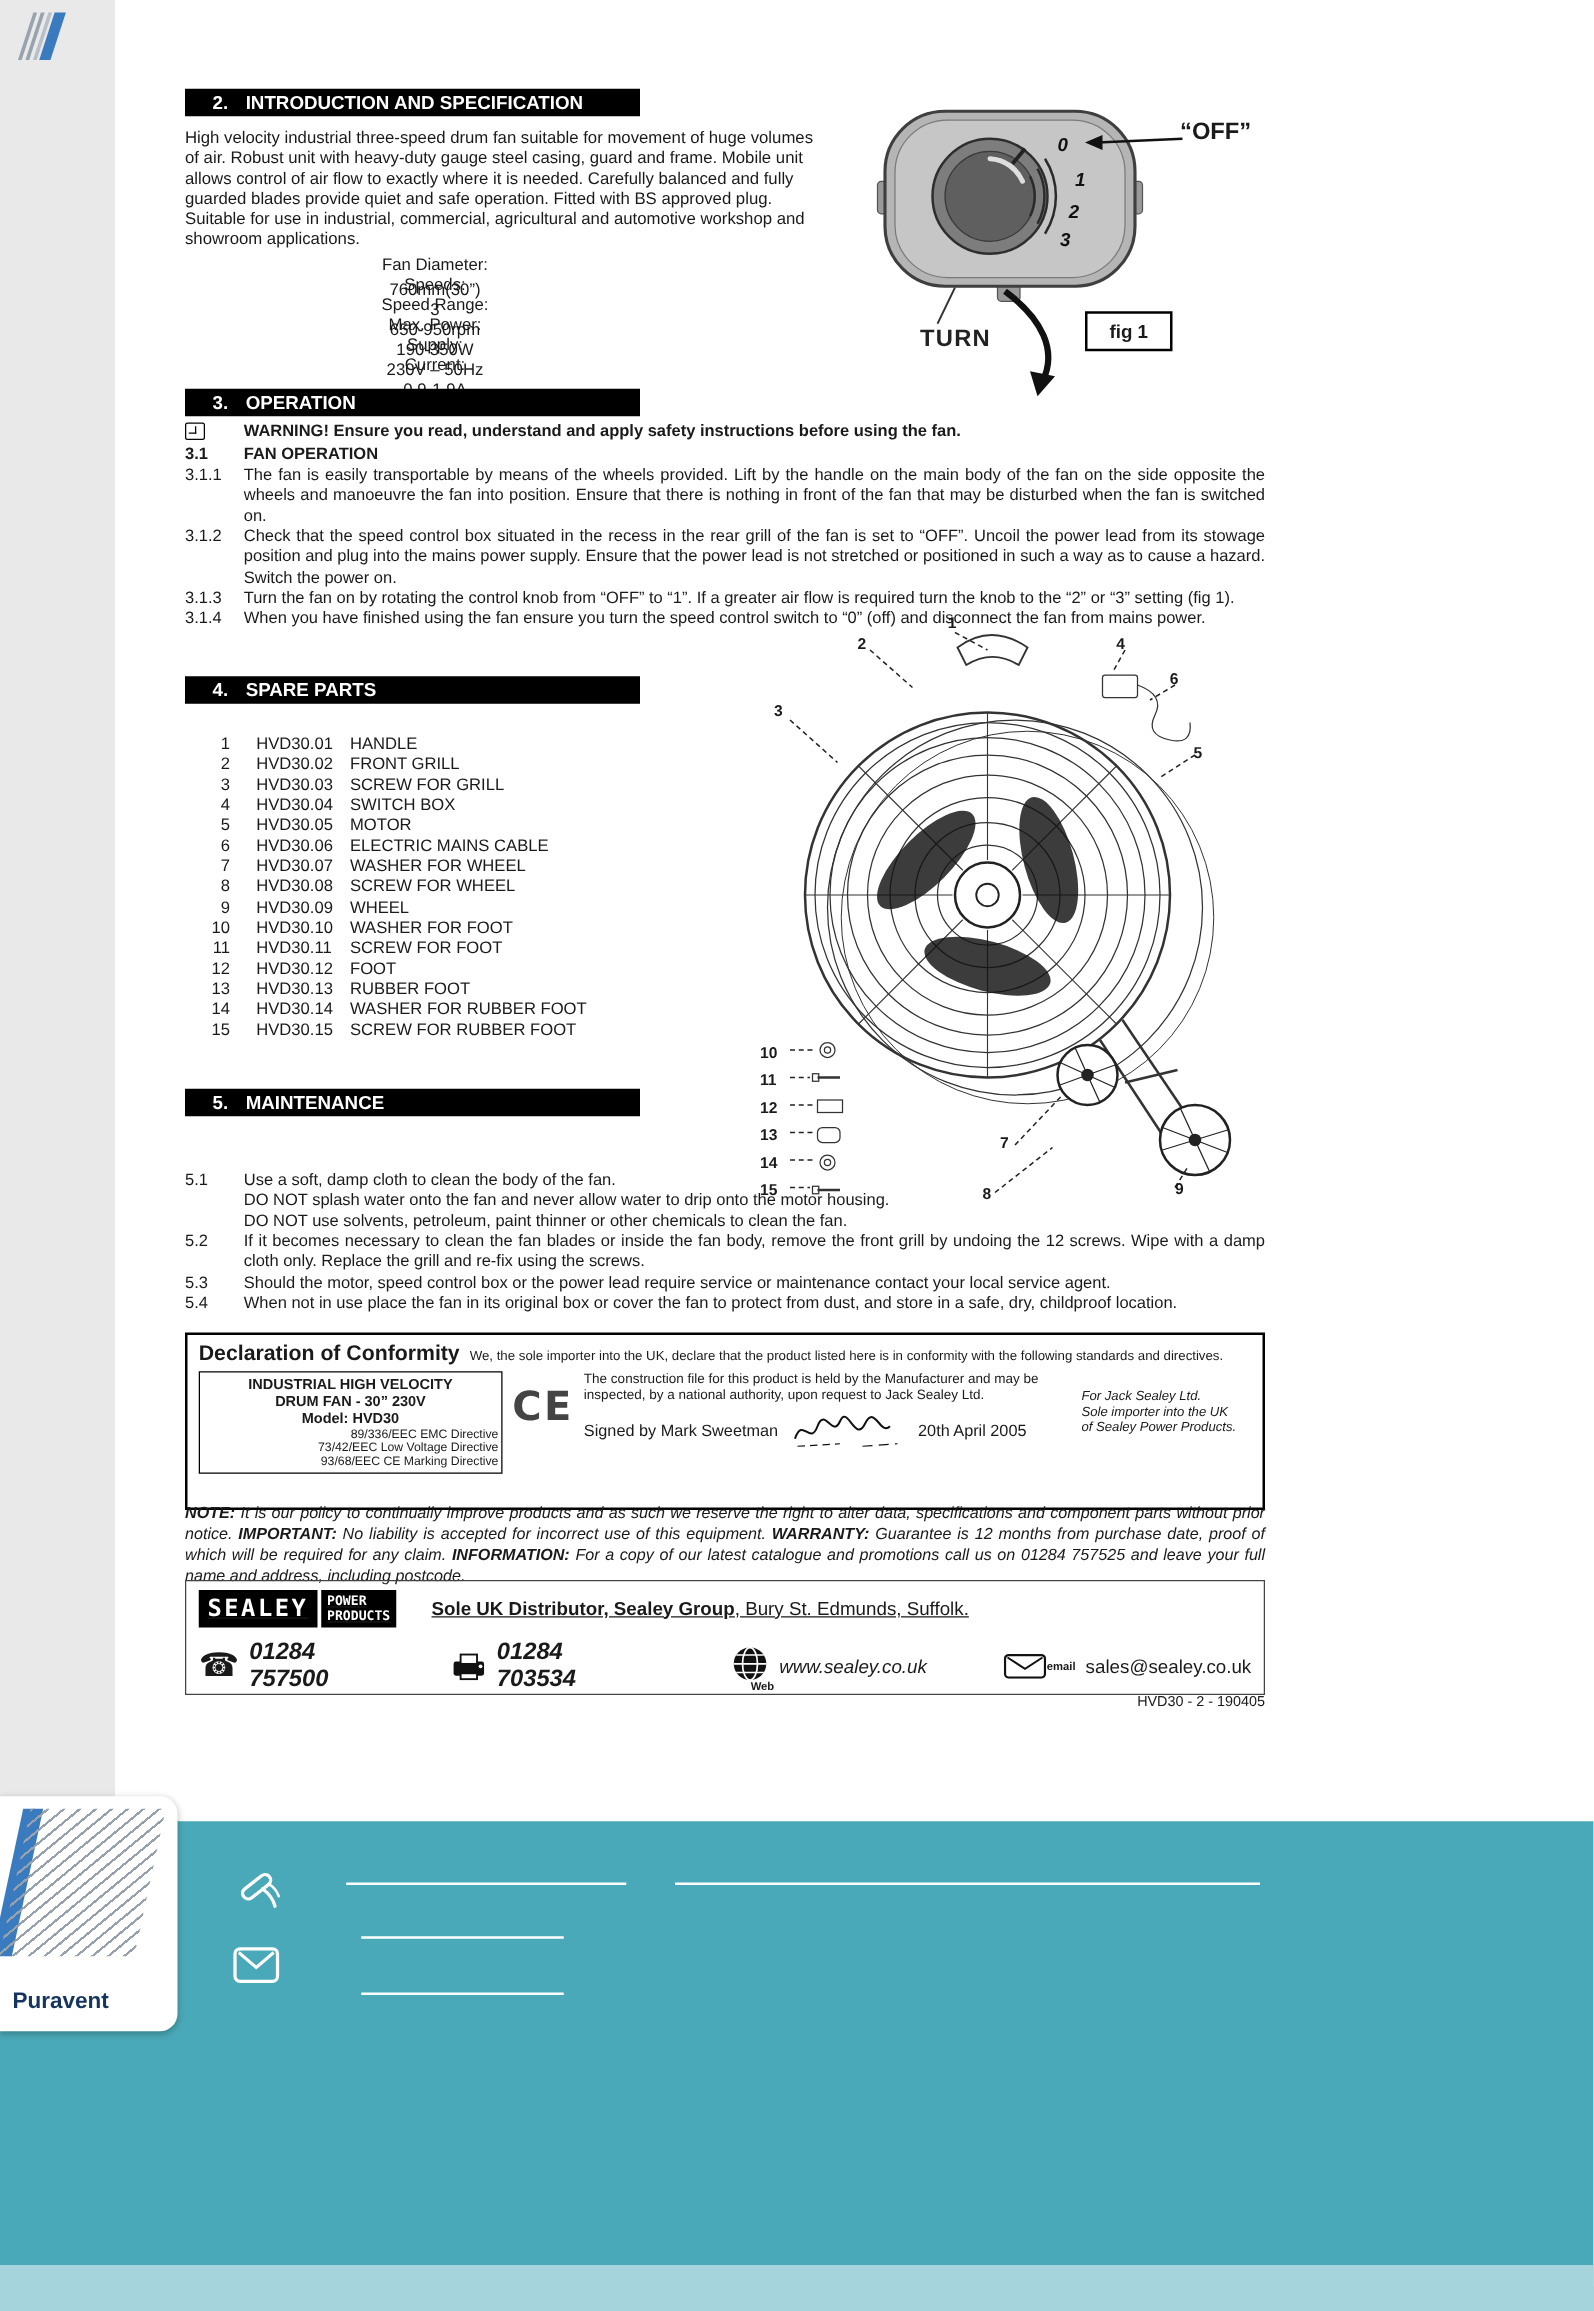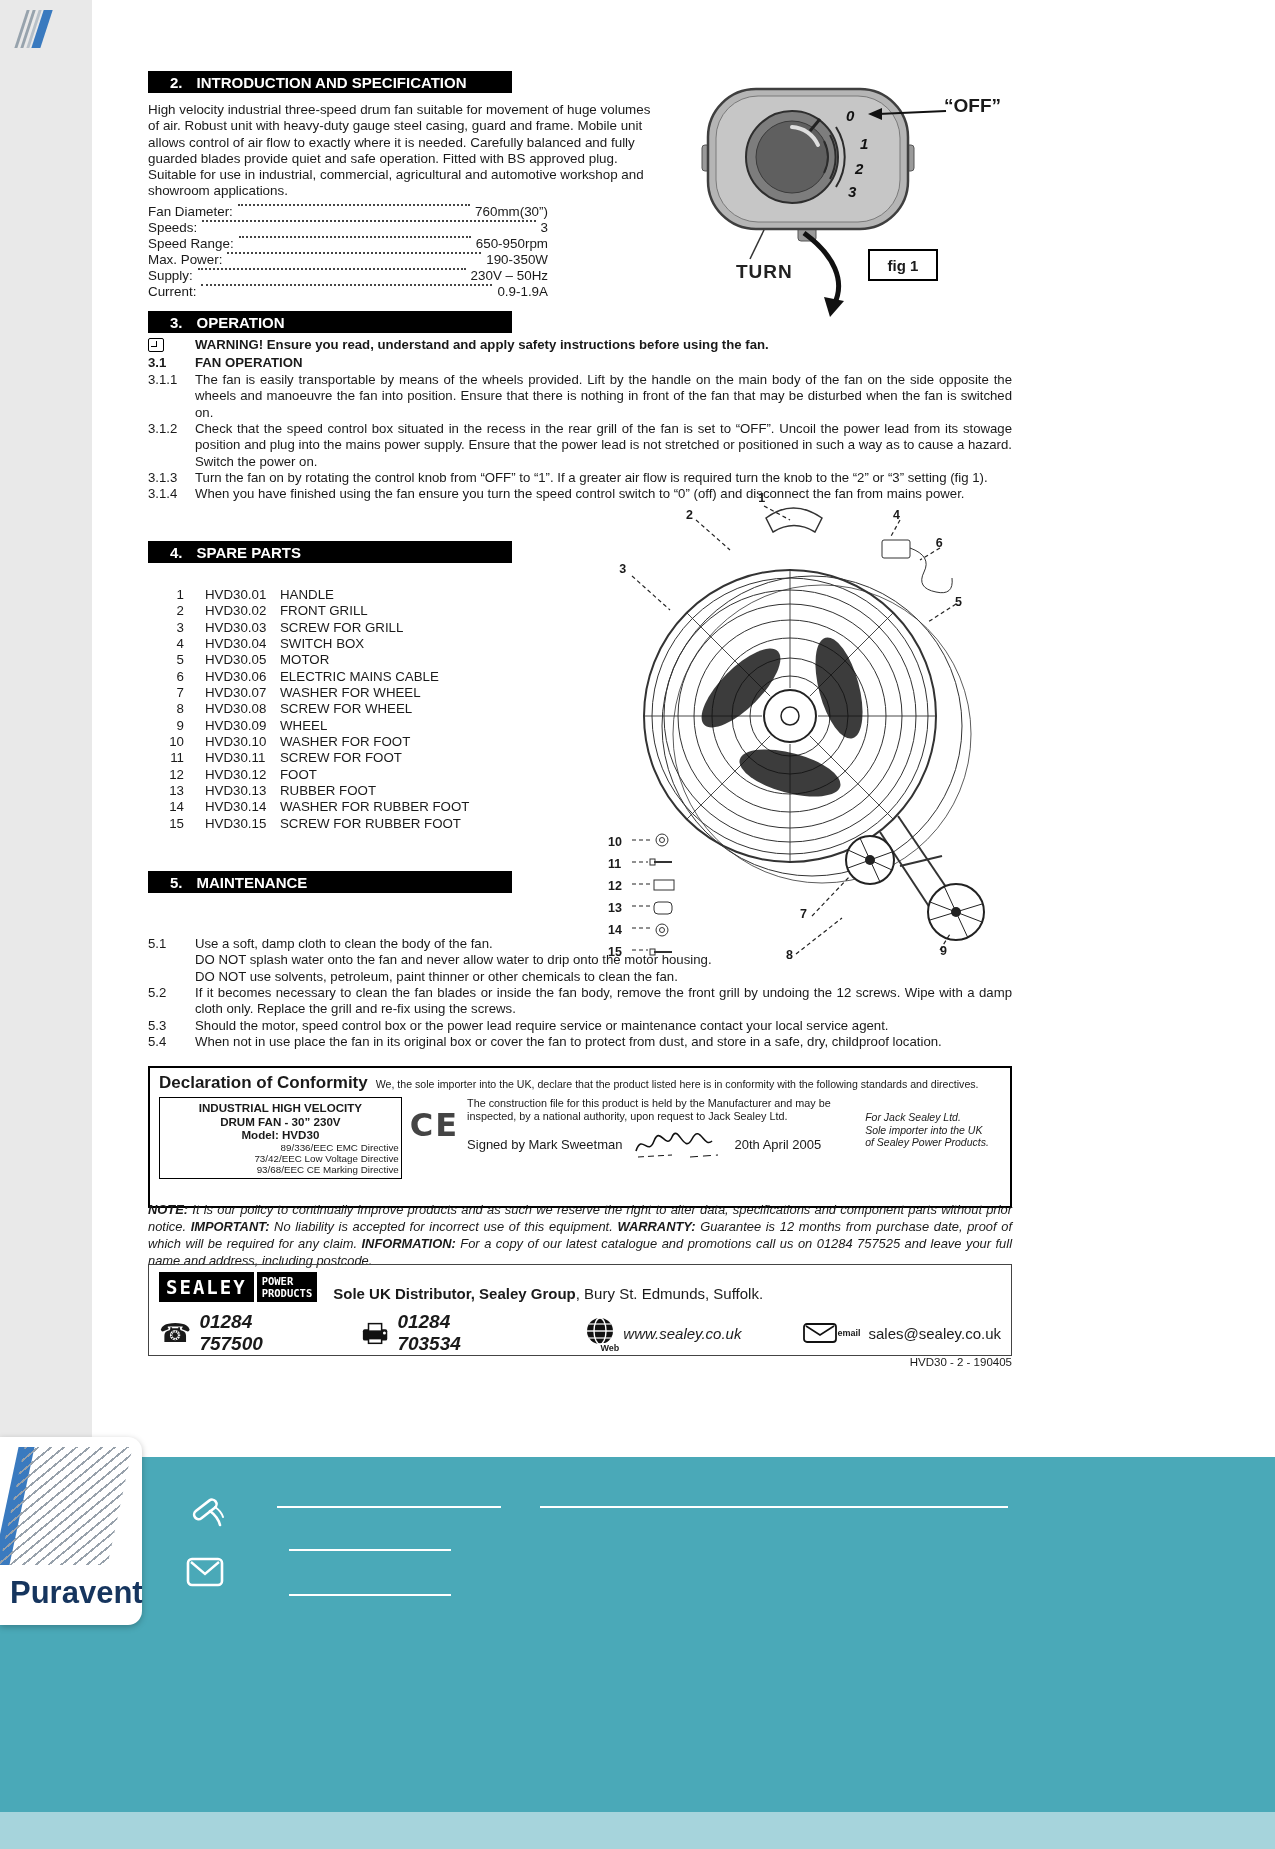--- a/index.html
+++ b/index.html
@@ -7,21 +7,21 @@
         font-family:"Liberation Sans",sans-serif;color:#1a1a1a;}
   .left-strip{position:absolute;left:0;top:0;width:92px;height:1457px;background:#e9e9e9;}
   .corner-logo{position:absolute;left:14px;top:6px;width:46px;height:46px;}
 
   .doc{position:absolute;left:148px;top:0;width:864px;height:1420px;}
   .secbar{position:absolute;left:0;width:364px;height:22px;background:#000;color:#fff;
           font-weight:bold;font-size:15px;display:flex;align-items:center;padding-left:22px;box-sizing:border-box;}
   .secbar .num{margin-right:14px;}
   .intro-p{position:absolute;top:102px;left:0;width:508px;margin:0;font-size:13.4px;line-height:16.3px;}
   .specs{position:absolute;top:204px;left:0;width:400px;font-size:13.4px;}
-  .spec-row{display:flex;align-items:flex-start;height:16px;}
+  .spec-row{display:flex;align-items:center;height:16px;flex-direction:column;}
   .spec-label{white-space:nowrap;}
   .spec-dots{flex:1;border-bottom:2px dotted #444;margin:0 5px 3px 5px;}
   .spec-value{white-space:nowrap;}
 
   .fig1-wrap{position:absolute;left:552px;top:83px;width:312px;height:240px;}
   .fig1-wrap svg{position:absolute;left:0;top:0;}
   .off-label{position:absolute;left:244px;top:12px;font-weight:bold;font-size:19px;}
   .turn-label{position:absolute;left:36px;top:178px;font-weight:bold;font-size:19px;color:#222;letter-spacing:1px;}
   .fig-caption{position:absolute;left:168px;top:166px;width:66px;height:28px;border:2px solid #000;
                background:#fff;display:flex;align-items:center;justify-content:center;font-weight:bold;font-size:15px;}
@@ -61,21 +61,21 @@
   .decl-construction{font-size:10.8px;line-height:12.5px;}
   .decl-signrow{display:flex;align-items:center;gap:10px;margin-top:5px;font-size:13px;}
   .decl-right{width:140px;font-size:10.5px;font-style:italic;white-space:pre-line;padding-top:14px;line-height:12.5px;}
 
   .note-p{position:absolute;left:0;top:1188px;width:864px;font-size:12.9px;font-style:italic;
           text-align:justify;line-height:17px;}
   .note-p b{font-style:italic;}
 
   .dist-box{position:absolute;left:0;top:1264px;width:864px;height:92px;border:1px solid #444;
             box-sizing:border-box;padding:7px 10px;}
-  .dist-row1{display:flex;align-items:flex-end;gap:16px;}
+  .dist-row1{display:flex;align-items:center;gap:28px;text-decoration:underline;}
   .sealey-logo{display:flex;gap:3px;align-items:stretch;}
   .sl-main{background:#000;color:#fff;font-family:"DejaVu Sans Mono",monospace;font-weight:bold;
            font-size:19px;letter-spacing:2px;padding:4px 7px;display:flex;align-items:center;}
   .sl-side{background:#000;color:#fff;font-family:"DejaVu Sans Mono",monospace;font-weight:bold;
            font-size:10.5px;line-height:12px;padding:3px 5px;display:flex;flex-direction:column;justify-content:center;}
   .dist-text{font-size:15px;}
   .dist-row2{display:flex;align-items:center;gap:14px;margin-top:9px;}
   .contact{display:flex;align-items:center;gap:8px;}
   .contact-number{font-style:italic;font-weight:bold;font-size:19px;}
   .contact-plain{font-size:15px;}
@@ -84,21 +84,21 @@
   .doc-code{position:absolute;right:0;top:1356px;font-size:11.5px;}
 
   .footer{position:absolute;left:0;top:1457px;width:1275px;height:392px;background:#4aa9b8;}
   .footer-band{position:absolute;left:0;bottom:0;width:100%;height:37px;background:#a6d4dc;}
   .puravent-card{position:absolute;left:0;top:-20px;width:142px;height:188px;background:#fff;
                  border-radius:0 14px 14px 0;box-shadow:0 2px 6px rgba(0,0,0,.25);}
   .pv-hatch{position:absolute;left:12px;top:10px;width:108px;height:118px;
             background:repeating-linear-gradient(135deg,#97a1ab 0 2px,transparent 2px 9px);
             transform:skewX(-12deg);}
   .pv-blue{position:absolute;left:6px;top:10px;width:16px;height:118px;background:#3a7abf;transform:skewX(-12deg);}
-  .pv-text{position:absolute;left:10px;bottom:14px;font-weight:bold;font-size:31px;color:#16355e;}
+  .pv-text{position:absolute;left:10px;bottom:14px;font-weight:bold;font-size:18px;color:#16355e;}
   .fline{position:absolute;height:2px;background:#fff;}
   .f-icon{position:absolute;}
 </style>
 </head>
 <body>
 
 <div class="page">
   <div class="left-strip"></div>
 
   <div class="corner-logo">

